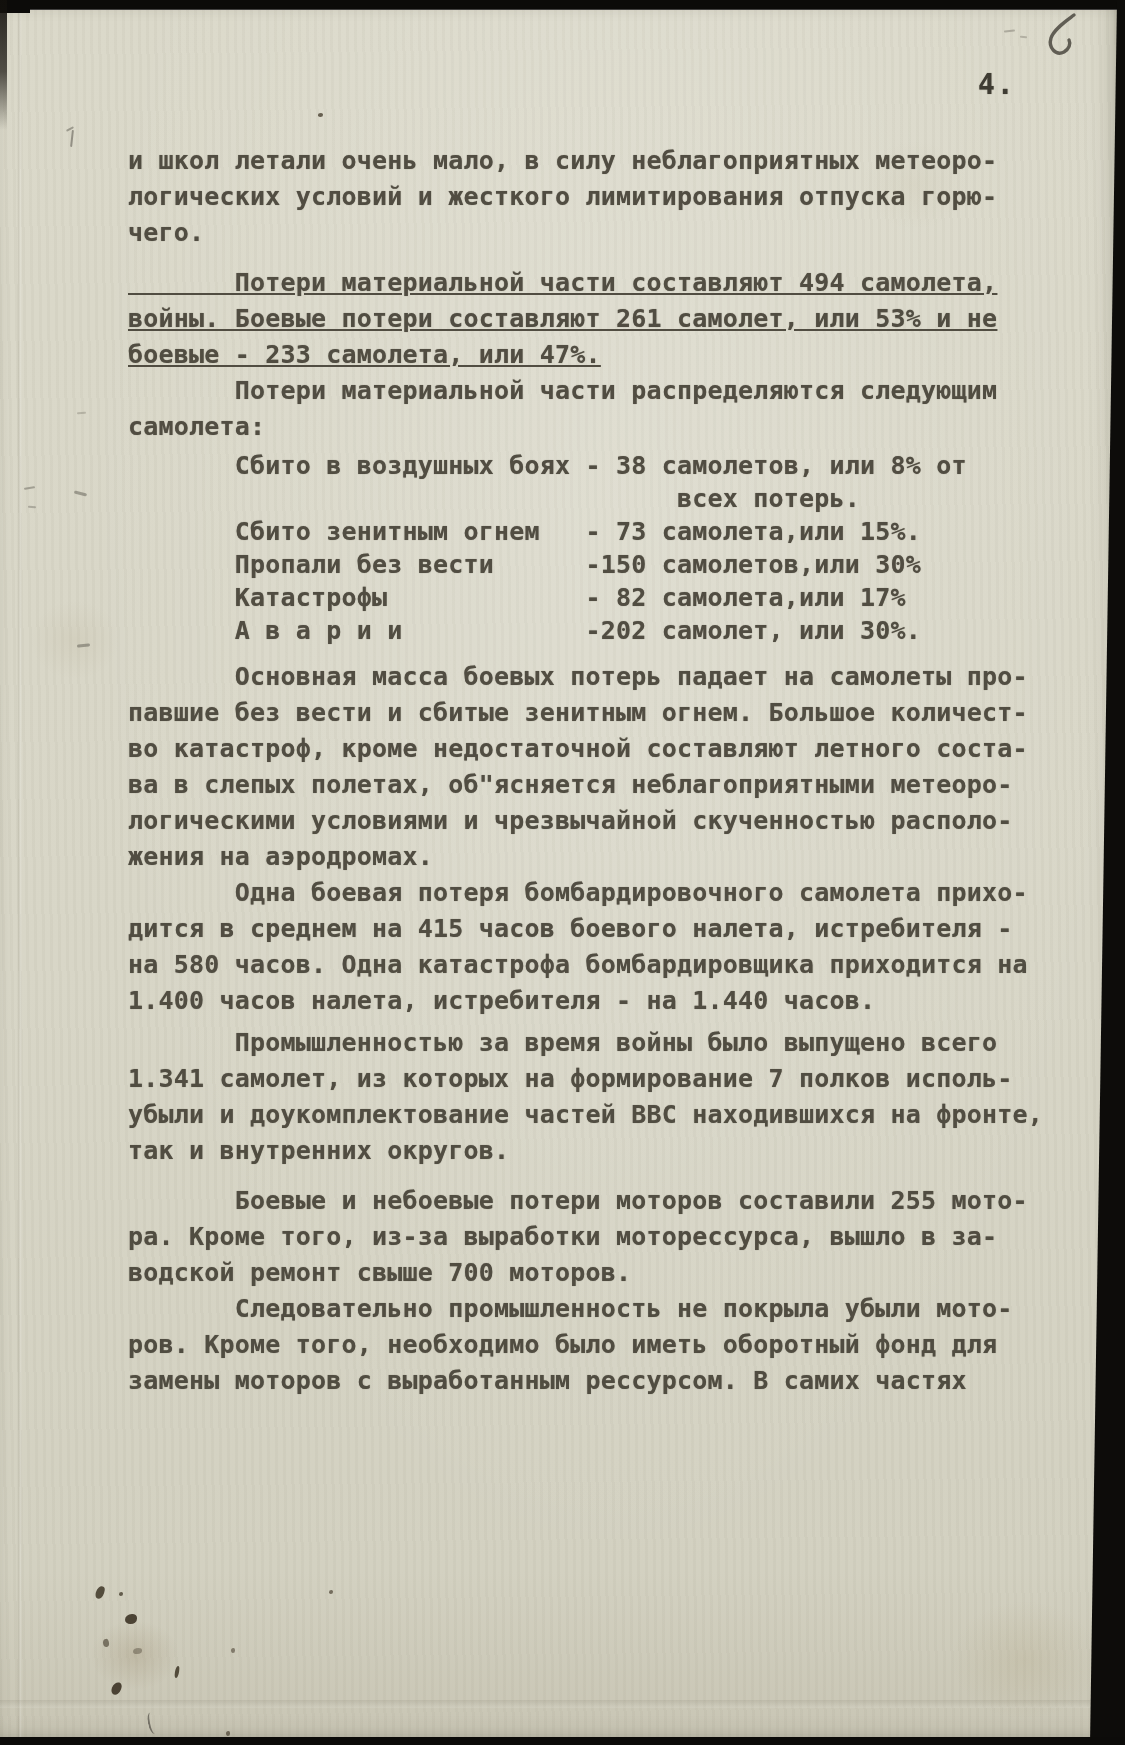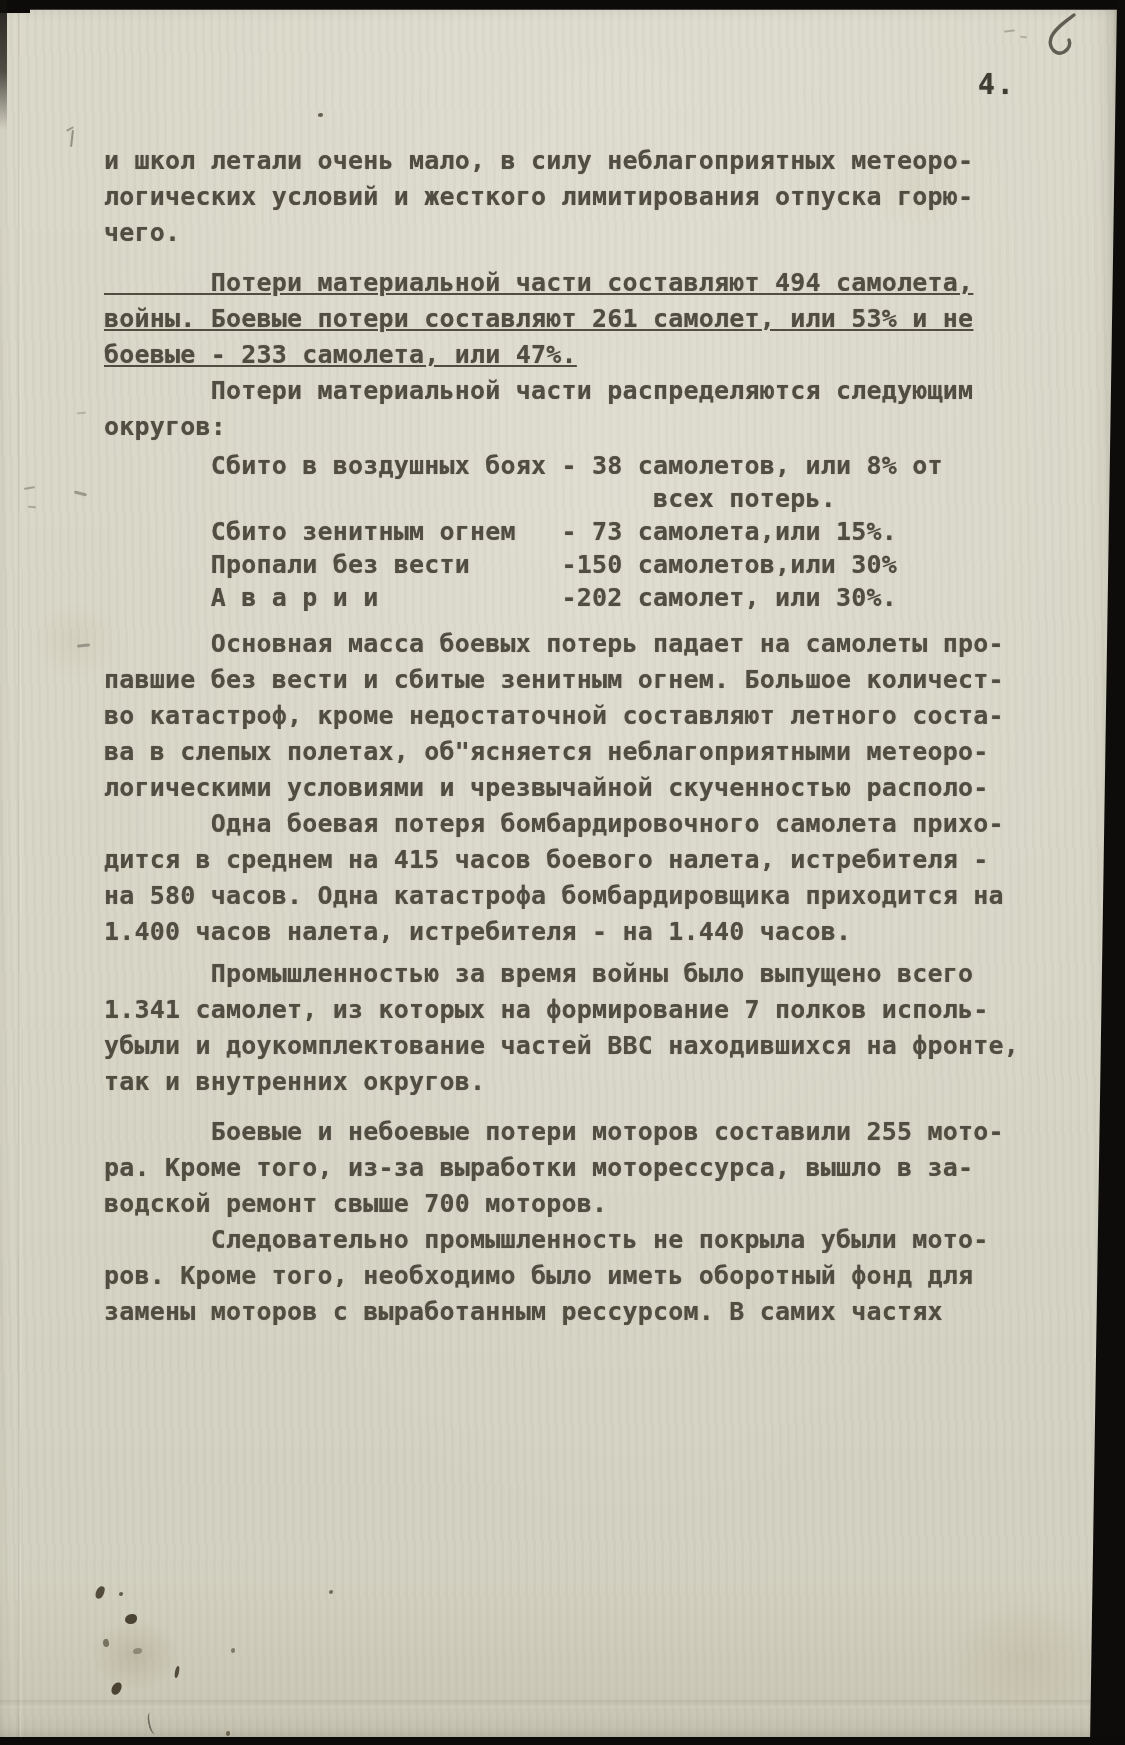--- a/index.html
+++ b/index.html
@@ -47,21 +47,21 @@
   .corner-notch { position: absolute; left: 0; top: 0; width: 30px; height: 13px; background: #0c0b09; }
 
   
   .doc-body {
     position: absolute; left: 104px; top: 143px; width: 940px;
     color: #474338;
     font-size: 25px; font-weight: 700; letter-spacing: 0.2px;
     text-shadow: 0 0 1px rgba(70,64,52,0.55);
     opacity: 0.93;
   }
-  .block .ln { white-space: pre; line-height: 36px; height: 36px; }
+  .block .ln { white-space: pre; line-height: 36px; height: 36px; margin-left: 24px; }
   .block.list .ln { line-height: 33px; height: 33px; }
   .doc-body > .block:nth-child(2) { margin-top: 14px; text-decoration: underline; }
   .doc-body > .block:nth-child(4) { margin-top: 4px; }
   .doc-body > .block:nth-child(5) { margin-top: 12px; }
   .doc-body > .block:nth-child(7) { margin-top: 6px; }
   .doc-body > .block:nth-child(8) { margin-top: 14px; }
 
   .page-number {
     position: absolute; left: 978px; top: 68px;
     font-size: 28px; font-weight: 700; color: #3f3c33;
@@ -105,35 +105,37 @@
         <div class="ln">логических условий и жесткого лимитирования отпуска горю-</div>
         <div class="ln">чего.</div>
       </div>
       <div class="block">
         <div class="ln">       Потери материальной части составляют 494 самолета,</div>
         <div class="ln">войны. Боевые потери составляют 261 самолет, или 53% и не</div>
         <div class="ln">боевые - 233 самолета, или 47%.</div>
       </div>
       <div class="block">
         <div class="ln">       Потери материальной части распределяются следующим</div>
-        <div class="ln">округов:</div>
+        <div class="ln">самолета:</div>
       </div>
       <div class="block list">
         <div class="ln">       Сбито в воздушных боях - 38 самолетов, или 8% от</div>
         <div class="ln">                                    всех потерь.</div>
         <div class="ln">       Сбито зенитным огнем   - 73 самолета,или 15%.</div>
         <div class="ln">       Пропали без вести      -150 самолетов,или 30%</div>
+        <div class="ln">       Катастрофы             - 82 самолета,или 17%</div>
         <div class="ln">       А в а р и и            -202 самолет, или 30%.</div>
       </div>
       <div class="block">
         <div class="ln">       Основная масса боевых потерь падает на самолеты про-</div>
         <div class="ln">павшие без вести и сбитые зенитным огнем. Большое количест-</div>
         <div class="ln">во катастроф, кроме недостаточной составляют летного соста-</div>
         <div class="ln">ва в слепых полетах, об"ясняется неблагоприятными метеоро-</div>
         <div class="ln">логическими условиями и чрезвычайной скученностью располо-</div>
+        <div class="ln">жения на аэродромах.</div>
       </div>
       <div class="block">
         <div class="ln">       Одна боевая потеря бомбардировочного самолета прихо-</div>
         <div class="ln">дится в среднем на 415 часов боевого налета, истребителя -</div>
         <div class="ln">на 580 часов. Одна катастрофа бомбардировщика приходится на</div>
         <div class="ln">1.400 часов налета, истребителя - на 1.440 часов.</div>
       </div>
       <div class="block">
         <div class="ln">       Промышленностью за время войны было выпущено всего</div>
         <div class="ln">1.341 самолет, из которых на формирование 7 полков исполь-</div>

